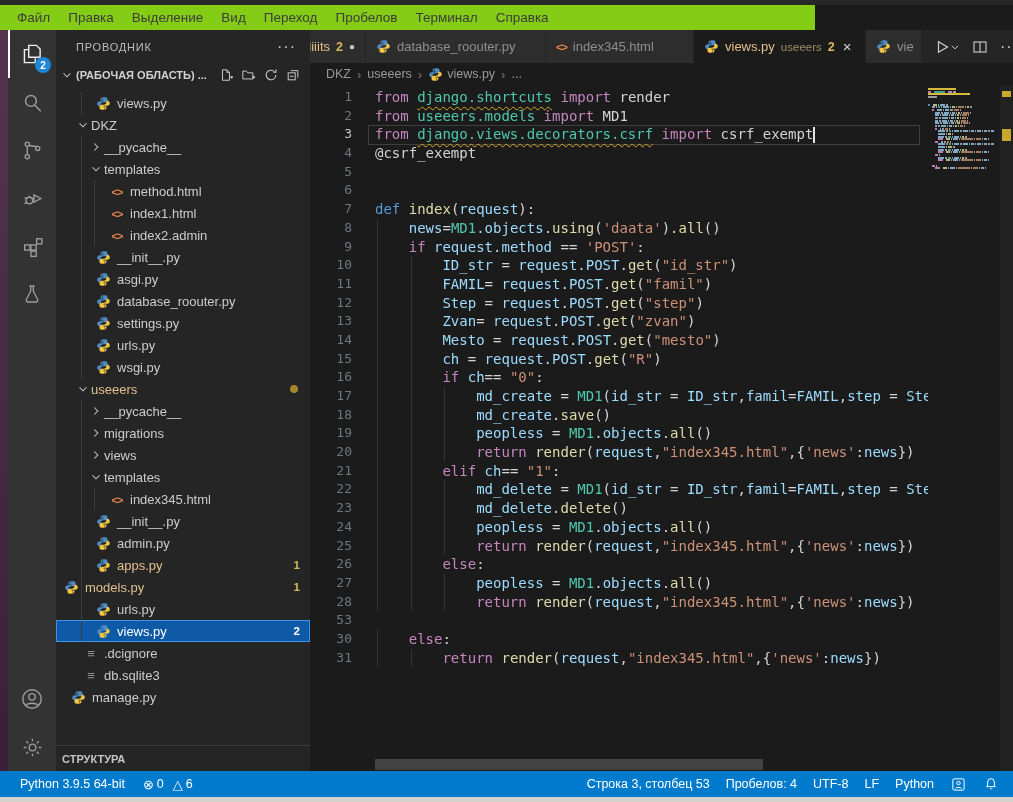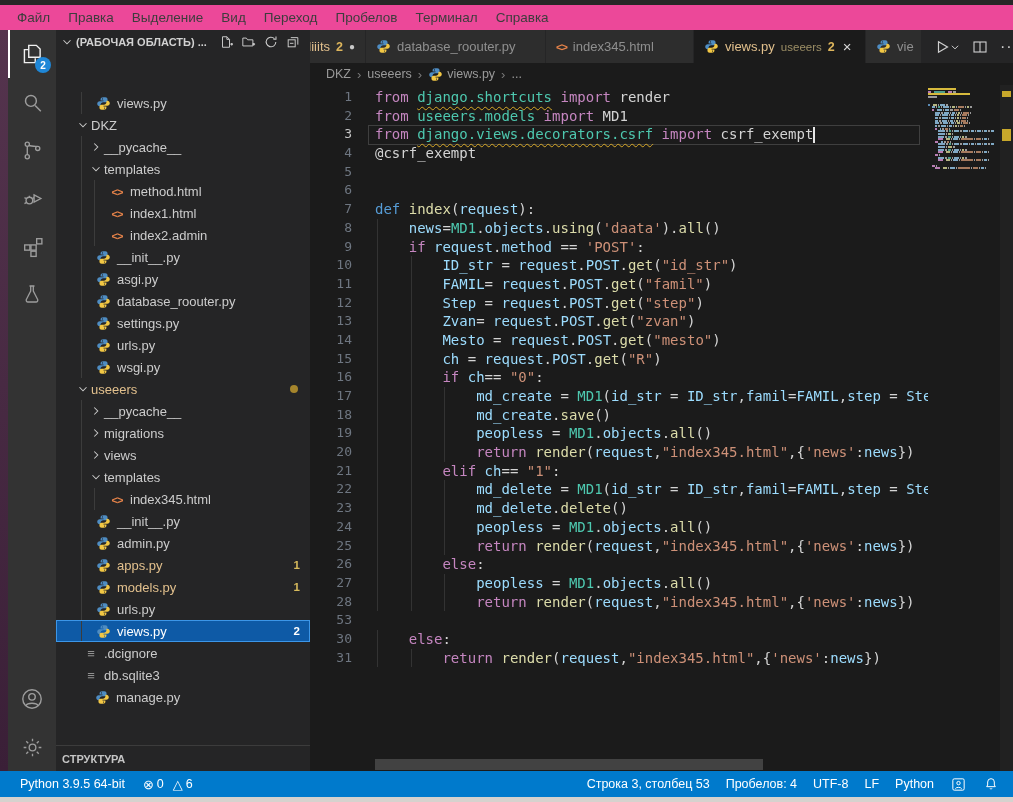--- a/index.html
+++ b/index.html
@@ -5,21 +5,21 @@
   * { margin:0; padding:0; box-sizing:border-box; }
   html,body { background:#000; }
   #root {
     position:relative; width:1013px; height:802px; overflow:hidden;
     background:#1b1b1b; font-family:"Liberation Sans",sans-serif;
     -webkit-font-smoothing:antialiased;
   }
   
   .titlestrip { position:absolute; top:0; left:0; width:1013px; height:5px; background:#272727; }
   
-  .menubar { position:absolute; top:5px; left:0; width:1013px; height:25px; background:#ec4899;
+  .menubar { position:absolute; top:5px; left:0; width:815px; height:25px; background:#84cc16;
              display:flex; align-items:center; padding-left:8px; }
   .menu-item { padding:0 9px; font-size:13.5px; color:#3d3d3d; cursor:default; }
   
   .main { position:absolute; top:30px; left:0; width:1013px; height:741px; display:flex; }
   .deskstrip { width:8px; height:100%; background:linear-gradient(#55344e,#3a1f37); }
   
   .activitybar { width:48px; background:#333333; position:relative; flex:none; }
   .ab-item { height:48px; display:flex; align-items:center; justify-content:center; position:relative; color:#9d9d9d; }
   .ab-item svg { stroke:#9d9d9d; }
   .ab-item.active svg { stroke:#f0f0f0; }
@@ -196,20 +196,24 @@
               <svg width="25" height="25" viewBox="0 0 24 24" fill="none" stroke-width="1.3">
                 <circle cx="12" cy="12" r="3.2"></circle>
                 <path d="M12 3.5v2.6M12 17.9v2.6M3.5 12h2.6M17.9 12h2.6M6 6l1.9 1.9M16.1 16.1L18 18M18 6l-1.9 1.9M7.9 16.1L6 18"></path>
               </svg>
             </span>
           </div>
         </div>
     </div>
 
     <div class="sidebar">
+      <div class="sb-title">
+        <span>ПРОВОДНИК</span>
+        <span class="sb-more">···</span>
+      </div>
       <div class="ws-row">
         <span class="twisty">
             <svg width="14" height="14" viewBox="0 0 16 16">
               <path d="M4 6l4 4 4-4" fill="none" stroke="#cccccc" stroke-width="1.2"></path>
             </svg>
           </span>
         <span class="ws-label">(РАБОЧАЯ ОБЛАСТЬ) ...</span>
         <span class="ws-actions" id="ws-actions">
             <span style="display: inline-flex; align-items: center;">
               <svg width="14" height="14" viewBox="0 0 16 16" fill="none" stroke-width="1.1">
@@ -418,21 +422,21 @@
             <span style="width: 8px; flex: 0 0 auto;"></span>
             <span class="ficon">
               <svg width="15" height="15" viewBox="0 0 16 16">
                 <path fill="#4e8cc2" d="M7.8 1.3c-1.9 0-2.9.8-2.9 2.1v1.4h3.1v.7H3.9C2.5 5.5 1.3 6.5 1.3 8.2s1.2 2.7 2.6 2.7h1v-1.6c0-1.5 1.3-2.7 2.8-2.7h2.5c1.2 0 2.1-1 2.1-2.2v-1c0-1.3-1-2.1-2.3-2.1zm-.9 1.2a.6.6 0 110 1.2.6.6 0 010-1.2z"></path>
                 <path fill="#f2c744" d="M8.2 14.7c1.9 0 2.9-.8 2.9-2.1v-1.4H8v-.7h4.1c1.4 0 2.6-1 2.6-2.7S13.5 5.1 12.1 5.1h-1v1.6c0 1.5-1.3 2.7-2.8 2.7H5.8c-1.2 0-2.1 1-2.1 2.2v1c0 1.3 1 2.1 2.3 2.1zm.9-1.2a.6.6 0 110-1.2.6.6 0 010 1.2z"></path>
               </svg>
             </span>
             <span class="label">apps.py</span>
             <span class="badge">1</span>
           </div>
-          <div class="row g1 modified" style="padding-left: 32px;">
+          <div class="row g1 modified" style="">
             <span style="width: 8px; flex: 0 0 auto;"></span>
             <span class="ficon">
               <svg width="15" height="15" viewBox="0 0 16 16">
                 <path fill="#4e8cc2" d="M7.8 1.3c-1.9 0-2.9.8-2.9 2.1v1.4h3.1v.7H3.9C2.5 5.5 1.3 6.5 1.3 8.2s1.2 2.7 2.6 2.7h1v-1.6c0-1.5 1.3-2.7 2.8-2.7h2.5c1.2 0 2.1-1 2.1-2.2v-1c0-1.3-1-2.1-2.3-2.1zm-.9 1.2a.6.6 0 110 1.2.6.6 0 010-1.2z"></path>
                 <path fill="#f2c744" d="M8.2 14.7c1.9 0 2.9-.8 2.9-2.1v-1.4H8v-.7h4.1c1.4 0 2.6-1 2.6-2.7S13.5 5.1 12.1 5.1h-1v1.6c0 1.5-1.3 2.7-2.8 2.7H5.8c-1.2 0-2.1 1-2.1 2.2v1c0 1.3 1 2.1 2.3 2.1zm.9-1.2a.6.6 0 110-1.2.6.6 0 010 1.2z"></path>
               </svg>
             </span>
             <span class="label">models.py</span>
             <span class="badge">1</span>
           </div>
@@ -460,21 +464,21 @@
           <div class="row" style="padding-left: 19px;">
             <span style="width: 8px; flex: 0 0 auto;"></span>
             <span class="ficon"><span class="file-glyph">≡</span></span>
             <span class="label">.dcignore</span>
           </div>
           <div class="row" style="padding-left: 19px;">
             <span style="width: 8px; flex: 0 0 auto;"></span>
             <span class="ficon"><span class="file-glyph">≡</span></span>
             <span class="label">db.sqlite3</span>
           </div>
-          <div class="row" style="padding-left: 31px;">
+          <div class="row" style="padding-left: 7px;">
             <span style="width: 8px; flex: 0 0 auto;"></span>
             <span class="ficon">
               <svg width="15" height="15" viewBox="0 0 16 16">
                 <path fill="#4e8cc2" d="M7.8 1.3c-1.9 0-2.9.8-2.9 2.1v1.4h3.1v.7H3.9C2.5 5.5 1.3 6.5 1.3 8.2s1.2 2.7 2.6 2.7h1v-1.6c0-1.5 1.3-2.7 2.8-2.7h2.5c1.2 0 2.1-1 2.1-2.2v-1c0-1.3-1-2.1-2.3-2.1zm-.9 1.2a.6.6 0 110 1.2.6.6 0 010-1.2z"></path>
                 <path fill="#f2c744" d="M8.2 14.7c1.9 0 2.9-.8 2.9-2.1v-1.4H8v-.7h4.1c1.4 0 2.6-1 2.6-2.7S13.5 5.1 12.1 5.1h-1v1.6c0 1.5-1.3 2.7-2.8 2.7H5.8c-1.2 0-2.1 1-2.1 2.2v1c0 1.3 1 2.1 2.3 2.1zm.9-1.2a.6.6 0 110-1.2.6.6 0 010 1.2z"></path>
               </svg>
             </span>
             <span class="label">manage.py</span>
           </div>
         </div>

